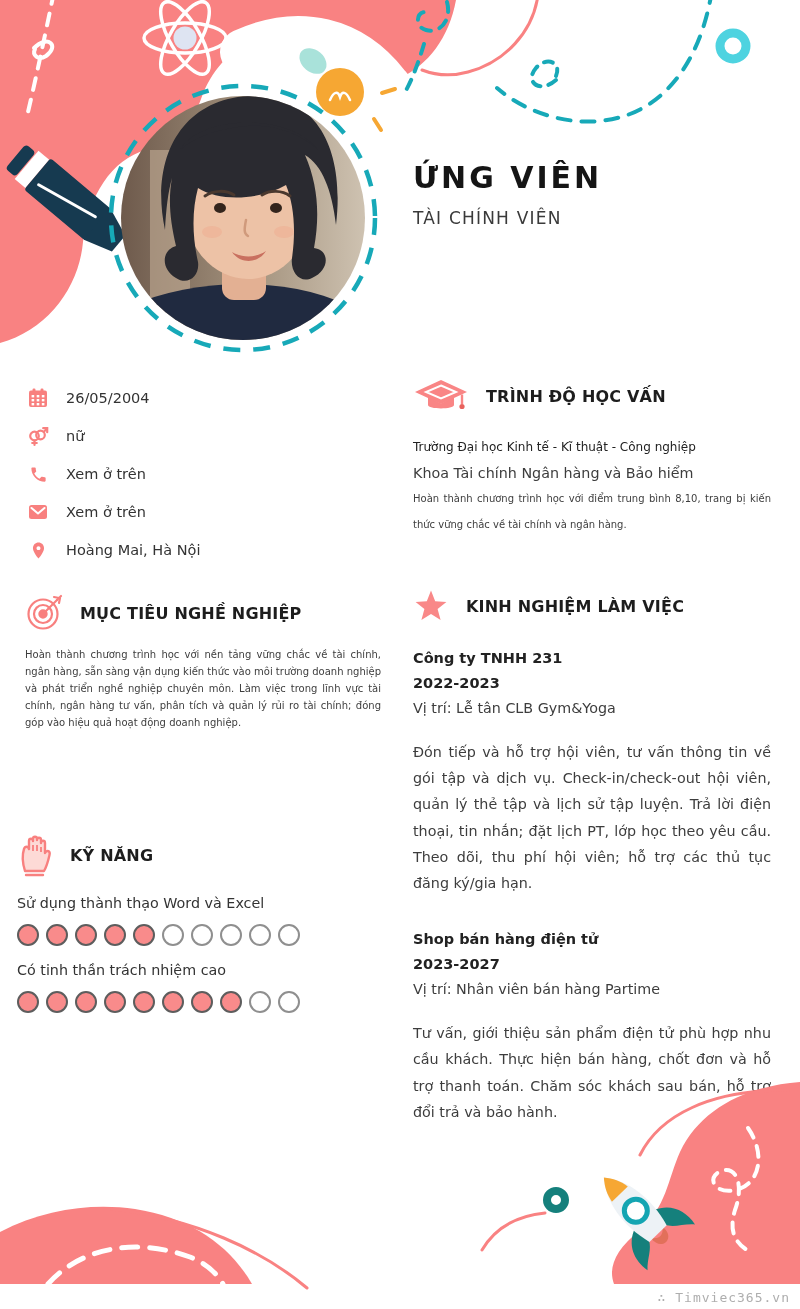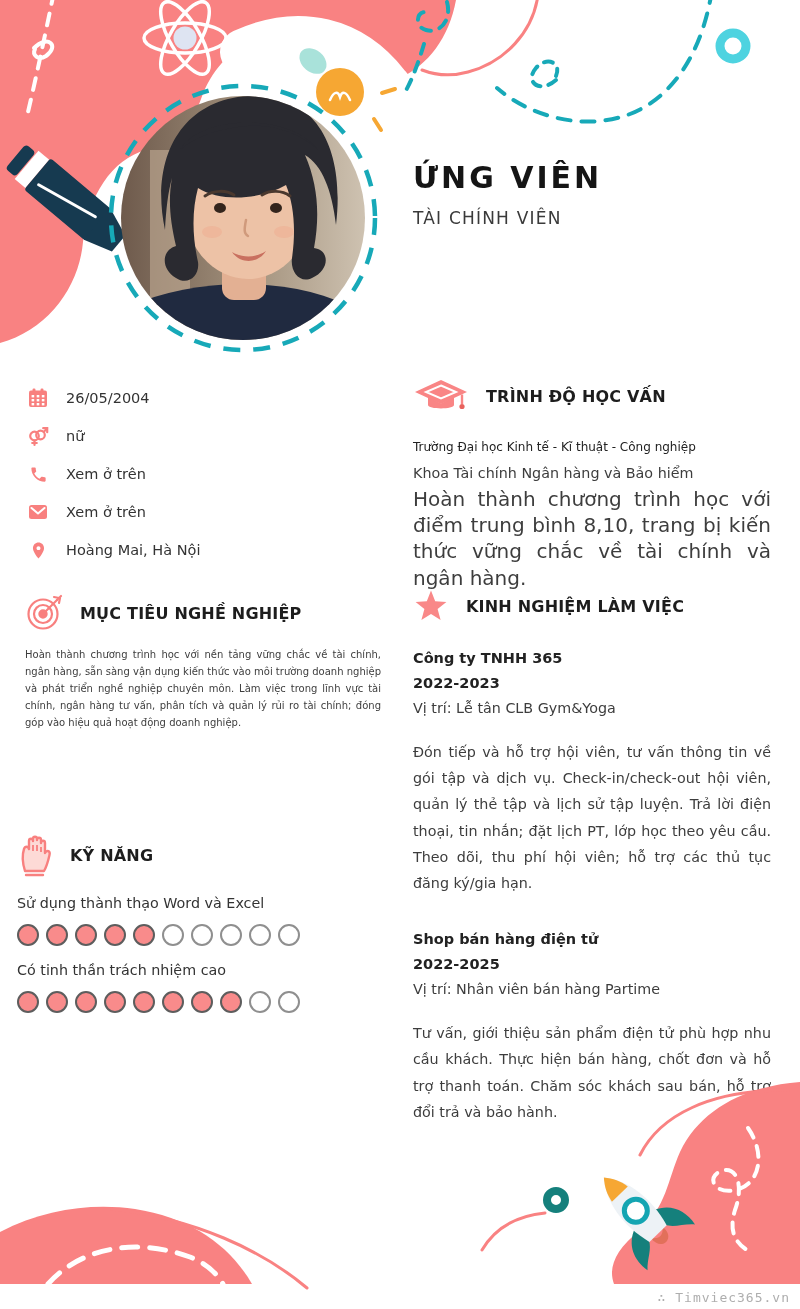--- a/index.html
+++ b/index.html
@@ -34,21 +34,21 @@
   .skills{position:absolute;left:17px;top:831px;width:356px;}
   .skill-label{font-size:14.3px;color:#333;margin:16px 0 13px;}
   .dots{display:flex;gap:7px;}
   .dot{width:22px;height:22px;border-radius:50%;box-sizing:border-box;}
   .dot-filled{background:#F98B8B;border:2px solid #5d5d5d;}
   .dot-empty{background:#fff;border:2px solid #8f8f8f;}
 
   .education{position:absolute;left:413px;top:378px;width:358px;}
   .edu-school{font-size:12px;font-weight:400;color:#222;margin-top:20px;line-height:26px;}
   .edu-line{font-size:14.3px;line-height:26px;color:#3d3d3d;}
-  .edu-desc{font-size:20px;line-height:26.2px;text-align:justify;color:#3d3d3d;}
+  .edu-desc{font-size:10px;line-height:26.2px;text-align:justify;color:#3d3d3d;}
 
   .experience{position:absolute;left:413px;top:588px;width:358px;}
   .job{margin-top:22px;}
   .job + .job{margin-top:31px;}
   .job-company,.job-period{font-size:14.5px;font-weight:700;color:#222;line-height:25px;}
   .job-position{font-size:14.3px;color:#3d3d3d;line-height:25px;}
   .job-desc{font-size:14.3px;line-height:26.2px;text-align:justify;color:#3d3d3d;margin-top:18px;}
 
   .watermark{
     position:absolute;right:10px;bottom:4px;
@@ -293,28 +293,28 @@
   <div class="experience">
     <div class="sec-head">
       <span class="sec-icon">
         <svg width="36" height="36" viewBox="0 0 36 36">
           <polygon points="18,2.5 22.2,13.3 33.4,13.9 24.6,21.1 27.6,32.1 18,25.9 8.4,32.1 11.4,21.1 2.6,13.9 13.8,13.3" fill="#F98888"></polygon>
         </svg>
       </span>
       <span class="sec-title">KINH NGHIỆM LÀM VIỆC</span>
     </div>
     <div class="job">
-      <div class="job-company">Công ty TNHH 365</div>
+      <div class="job-company">Công ty TNHH 231</div>
       <div class="job-period">2022-2023</div>
       <div class="job-position">Vị trí: Lễ tân CLB Gym&amp;Yoga</div>
       <div class="job-desc">Đón tiếp và hỗ trợ hội viên, tư vấn thông tin về gói tập và dịch vụ. Check-in/check-out hội viên, quản lý thẻ tập và lịch sử tập luyện. Trả lời điện thoại, tin nhắn; đặt lịch PT, lớp học theo yêu cầu. Theo dõi, thu phí hội viên; hỗ trợ các thủ tục đăng ký/gia hạn.</div>
     </div>
     <div class="job">
       <div class="job-company">Shop bán hàng điện tử</div>
-      <div class="job-period">2022-2025</div>
+      <div class="job-period">2023-2027</div>
       <div class="job-position">Vị trí: Nhân viên bán hàng Partime</div>
       <div class="job-desc">Tư vấn, giới thiệu sản phẩm điện tử phù hợp nhu cầu khách. Thực hiện bán hàng, chốt đơn và hỗ trợ thanh toán. Chăm sóc khách sau bán, hỗ trợ đổi trả và bảo hành.</div>
     </div>
   </div>
 
   <svg class="decor decor-bottom" width="800" height="229" viewBox="0 0 229" style="width:800px;height:229px" preserveAspectRatio="none">
     <svg width="800" height="229" viewBox="0 0 800 229">
 
       <path fill="#F98282" d="M0,152 C45,128 95,123 135,129 C192,138 230,166 252,204 L0,204 Z"></path>
       <path fill="none" stroke="#fff" stroke-width="5" stroke-dasharray="16 12" stroke-linecap="round" d="M48,204 C80,168 135,157 190,177 C205,183 216,192 223,204"></path>

